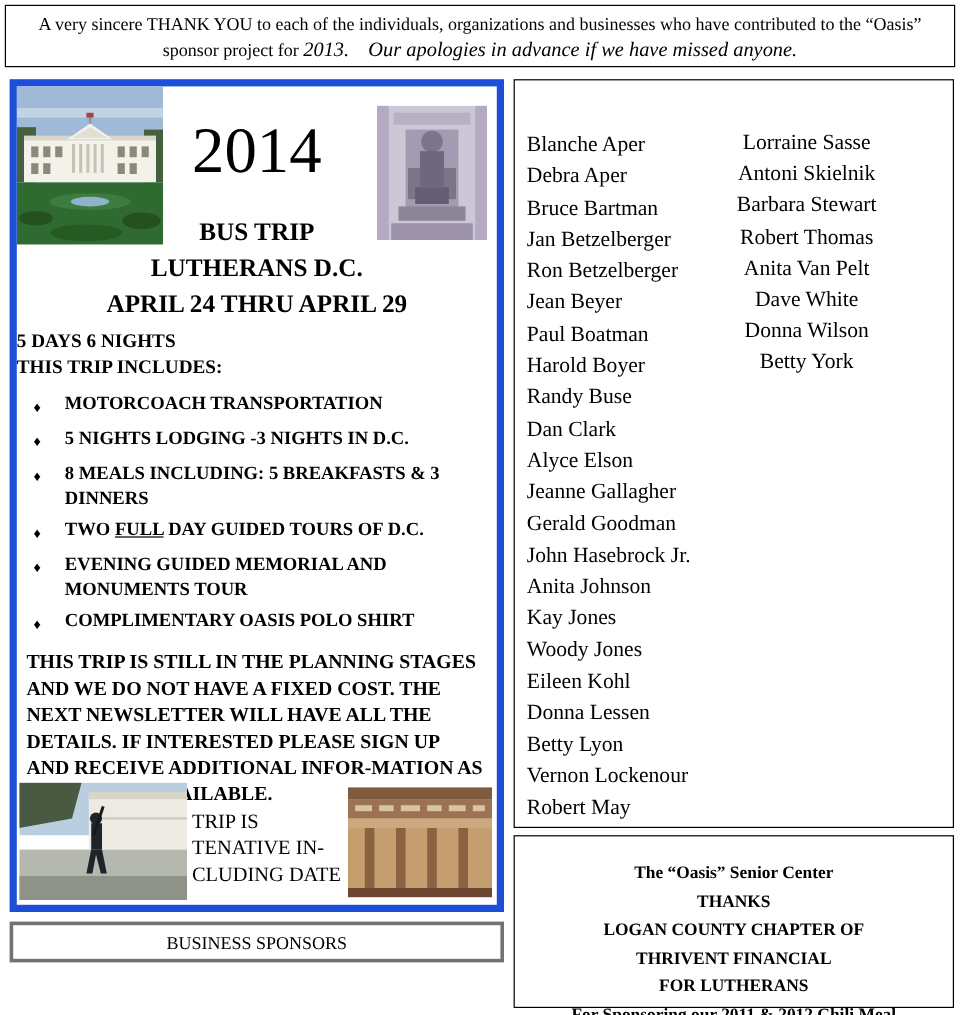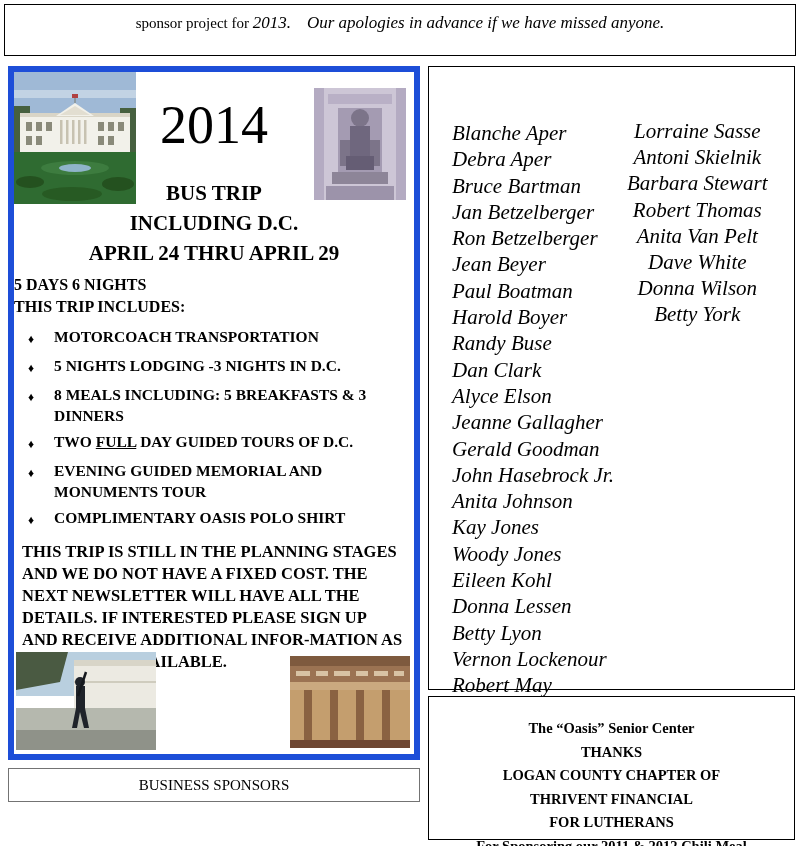--- a/index.html
+++ b/index.html
@@ -35,43 +35,44 @@
   
   .photo{position:absolute;overflow:hidden;}
   .photo svg{display:block;width:100%;height:100%;}
   .photo-wh{left:0;top:0;width:122px;height:132px;}
   .photo-lincoln{right:8px;top:16px;width:92px;height:112px;}
   .photo-guard{left:2px;bottom:4px;width:140px;height:98px;}
   .photo-court{right:4px;bottom:6px;width:120px;height:92px;}
 
   
   .biz-box{position:absolute;left:8px;top:768px;width:412px;height:34px;
-           border:1px solid #737373;box-sizing:border-box;text-align:center;
+           border:3px solid #737373;box-sizing:border-box;text-align:center;
            font-size:15px;padding-top:8px;}
 
   
   .sponsors-box{position:absolute;left:428px;top:66px;width:367px;height:624px;
                 border:1px solid #000;box-sizing:border-box;}
   .sponsors-heading{text-align:center;font-weight:bold;font-size:15px;margin-top:8px;}
-  .spcol{position:absolute;list-style:none;margin:13px;padding:0;font-size:21px;font-style:italic;}
+  .spcol{position:absolute;list-style:none;margin:0;padding:0;font-size:18px;}
   .spcol1{left:10px;top:40px;line-height:26.3px;}
   .spcol2{left:185px;top:38px;line-height:26.2px;text-align:center;}
 
   
   .thanks-box{position:absolute;left:428px;top:696px;width:367px;height:144px;
               border:1px solid #000;box-sizing:border-box;text-align:center;
               font-weight:bold;font-size:14.5px;padding-top:20px;}
   .thanks-line{line-height:23.5px;}
 </style>
 </head>
 <body>
 
 <div class="page">
 
   <div class="banner">
+    <div class="banner-l1">A very sincere THANK YOU to each of the individuals, organizations and businesses who have contributed to the “Oasis”</div>
     <div class="banner-l2"><span>sponsor project for </span><span class="it">2013.</span><span class="it gap">Our apologies in advance if we have missed anyone.</span></div>
   </div>
 
   <div class="trip-box">
 
     <div class="photo photo-wh">
       <svg viewBox="0 0 122 132" preserveAspectRatio="none" aria-hidden="true">
         <rect width="122" height="80" fill="#9fb9d6"></rect>
         <rect y="18" width="122" height="8" fill="#c2d3e4"></rect>
         <rect x="0" y="34" width="16" height="46" fill="#46603f"></rect>
@@ -118,21 +119,21 @@
         <rect x="26" y="52" width="10" height="26" fill="#7c7489"></rect>
         <rect x="56" y="52" width="10" height="26" fill="#7c7489"></rect>
         <rect x="32" y="68" width="28" height="14" fill="#655d74"></rect>
         <rect x="18" y="84" width="56" height="12" fill="#8d8598"></rect>
         <rect x="12" y="98" width="68" height="14" fill="#9c93aa"></rect>
       </svg>
     </div>
 
     <div class="trip-year">2014</div>
     <div class="trip-h first">BUS TRIP</div>
-    <div class="trip-h">INCLUDING D.C.</div>
+    <div class="trip-h">LUTHERANS D.C.</div>
     <div class="trip-h">APRIL 24 THRU APRIL 29</div>
     <div class="trip-sub first">5 DAYS 6 NIGHTS</div>
     <div class="trip-sub">THIS TRIP INCLUDES:</div>
 
     <ul class="bullets">
       <li>
           <span class="bullet-glyph">♦</span>
           <span class="btext">MOTORCOACH TRANSPORTATION</span>
         </li>
       <li>
@@ -168,20 +169,23 @@
         <line x1="58" y1="30" x2="140" y2="30" stroke="#cfccbe" stroke-width="2"></line>
         <rect y="56" width="140" height="42" fill="#b5b8ae"></rect>
         <rect y="78" width="140" height="20" fill="#8f9289"></rect>
         <circle cx="64" cy="30" r="5" fill="#1f232a"></circle>
         <rect x="60" y="34" width="9" height="22" fill="#1f232a"></rect>
         <polygon points="60,56 56,76 61,76 64,60 68,76 73,76 69,56" fill="#1f232a"></polygon>
         <line x1="70" y1="20" x2="62" y2="44" stroke="#15181d" stroke-width="2.5"></line>
       </svg>
     </div>
 
+    <div class="tentative">TRIP IS
+TENATIVE IN-
+CLUDING DATE</div>
 
     <div class="photo photo-court">
       <svg viewBox="0 0 120 92" preserveAspectRatio="none" aria-hidden="true">
         <rect width="120" height="92" fill="#c49e6e"></rect>
         <rect width="120" height="10" fill="#7e5a3e"></rect>
         <rect y="10" width="120" height="16" fill="#9b7352"></rect>
         <rect x="6" y="15" width="14" height="5" fill="#d8c3a4"></rect>
         <rect x="26" y="15" width="12" height="5" fill="#d8c3a4"></rect>
         <rect x="44" y="15" width="16" height="5" fill="#d8c3a4"></rect>
         <rect x="66" y="15" width="12" height="5" fill="#d8c3a4"></rect>

